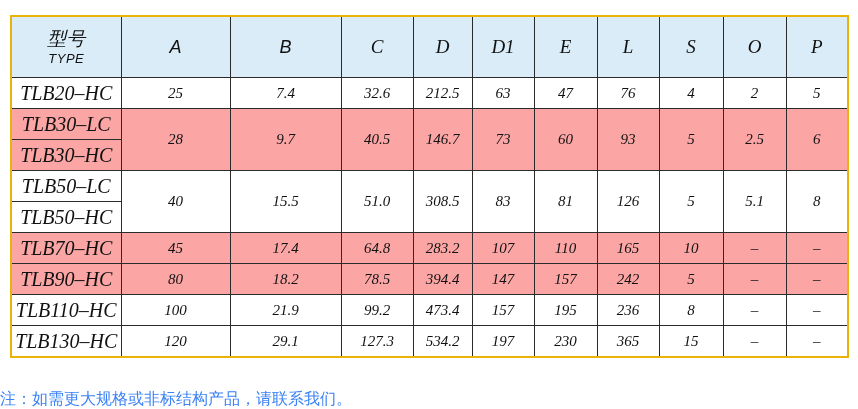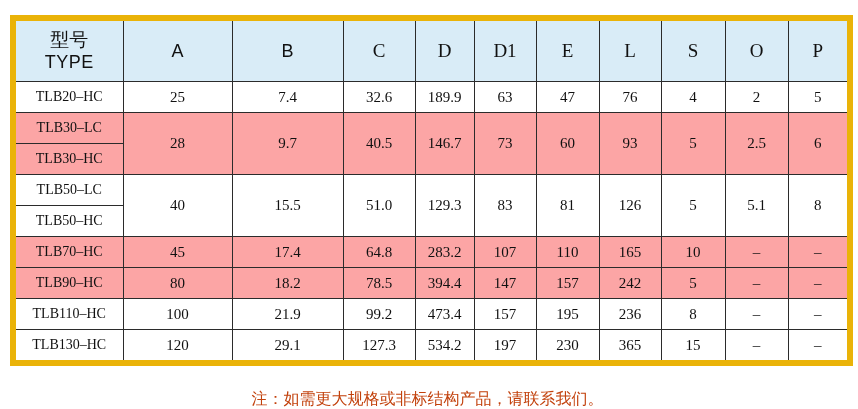--- a/index.html
+++ b/index.html
@@ -17,21 +17,22 @@
   .sheet {
     width: 858px;
     height: 409px;
     position: relative;
   }
   table.spec {
     border-collapse: collapse;
     table-layout: fixed;
     width: 837px;
     margin: 15px 0 0 10px;
-    border: 6px solid #eab308;
+    border: 2px solid #eab308;
+    font-style: italic;
   }
   table.spec th,
   table.spec td {
     border: 1px solid #2b2b2b;
     text-align: center;
     vertical-align: middle;
     padding: 0;
     overflow: hidden;
     white-space: nowrap;
   }
@@ -39,45 +40,45 @@
     background: #d9ecf7;
     height: 60px;
     font-weight: normal;
     font-size: 19px;
   }
   th.type-th {
     font-family: "Liberation Sans", sans-serif;
     font-weight: normal;
   }
   th.type-th .cn { display: block; font-size: 19px; line-height: 1.25; }
-  th.type-th .en { display: block; font-size: 18px; line-height: 1.2; letter-spacing: 0.5px; }
+  th.type-th .en { display: block; font-size: 13px; line-height: 1.2; letter-spacing: 0.5px; }
   th.sans {
     font-family: "Liberation Sans", sans-serif;
     font-size: 18px;
   }
   tbody td {
     height: 30px;
     font-size: 15px;
     background: #ffffff;
   }
   tbody td.model {
-    font-size: 14px;
+    font-size: 20px;
   }
   tbody tr.shaded td {
     background: #fca5a5;
   }
   .note {
     position: absolute;
     right: 3px;
     top: 374px;
     width: 855px;
-    text-align: center;
+    text-align: left;
     font-size: 16px;
     font-family: "Liberation Serif", serif;
-    color: #c2410c;
+    color: #3b82f6;
   }
 </style>
 </head>
 <body>
 
 <div class="sheet">
 
   <table class="spec">
     <colgroup>
       <col style="width:110px">
@@ -109,21 +110,21 @@
         <th>O</th>
         <th>P</th>
       </tr>
     </thead>
     <tbody>
       <tr>
         <td class="model">TLB20–HC</td>
         <td>25</td>
         <td>7.4</td>
         <td>32.6</td>
-        <td>189.9</td>
+        <td>212.5</td>
         <td>63</td>
         <td>47</td>
         <td>76</td>
         <td>4</td>
         <td>2</td>
         <td>5</td>
       </tr>
 
       <tr class="shaded">
         <td class="model">TLB30–LC</td>
@@ -140,21 +141,21 @@
       </tr>
       <tr class="shaded">
         <td class="model">TLB30–HC</td>
       </tr>
 
       <tr>
         <td class="model">TLB50–LC</td>
         <td rowspan="2">40</td>
         <td rowspan="2">15.5</td>
         <td rowspan="2">51.0</td>
-        <td rowspan="2">129.3</td>
+        <td rowspan="2">308.5</td>
         <td rowspan="2">83</td>
         <td rowspan="2">81</td>
         <td rowspan="2">126</td>
         <td rowspan="2">5</td>
         <td rowspan="2">5.1</td>
         <td rowspan="2">8</td>
       </tr>
       <tr>
         <td class="model">TLB50–HC</td>
       </tr>

